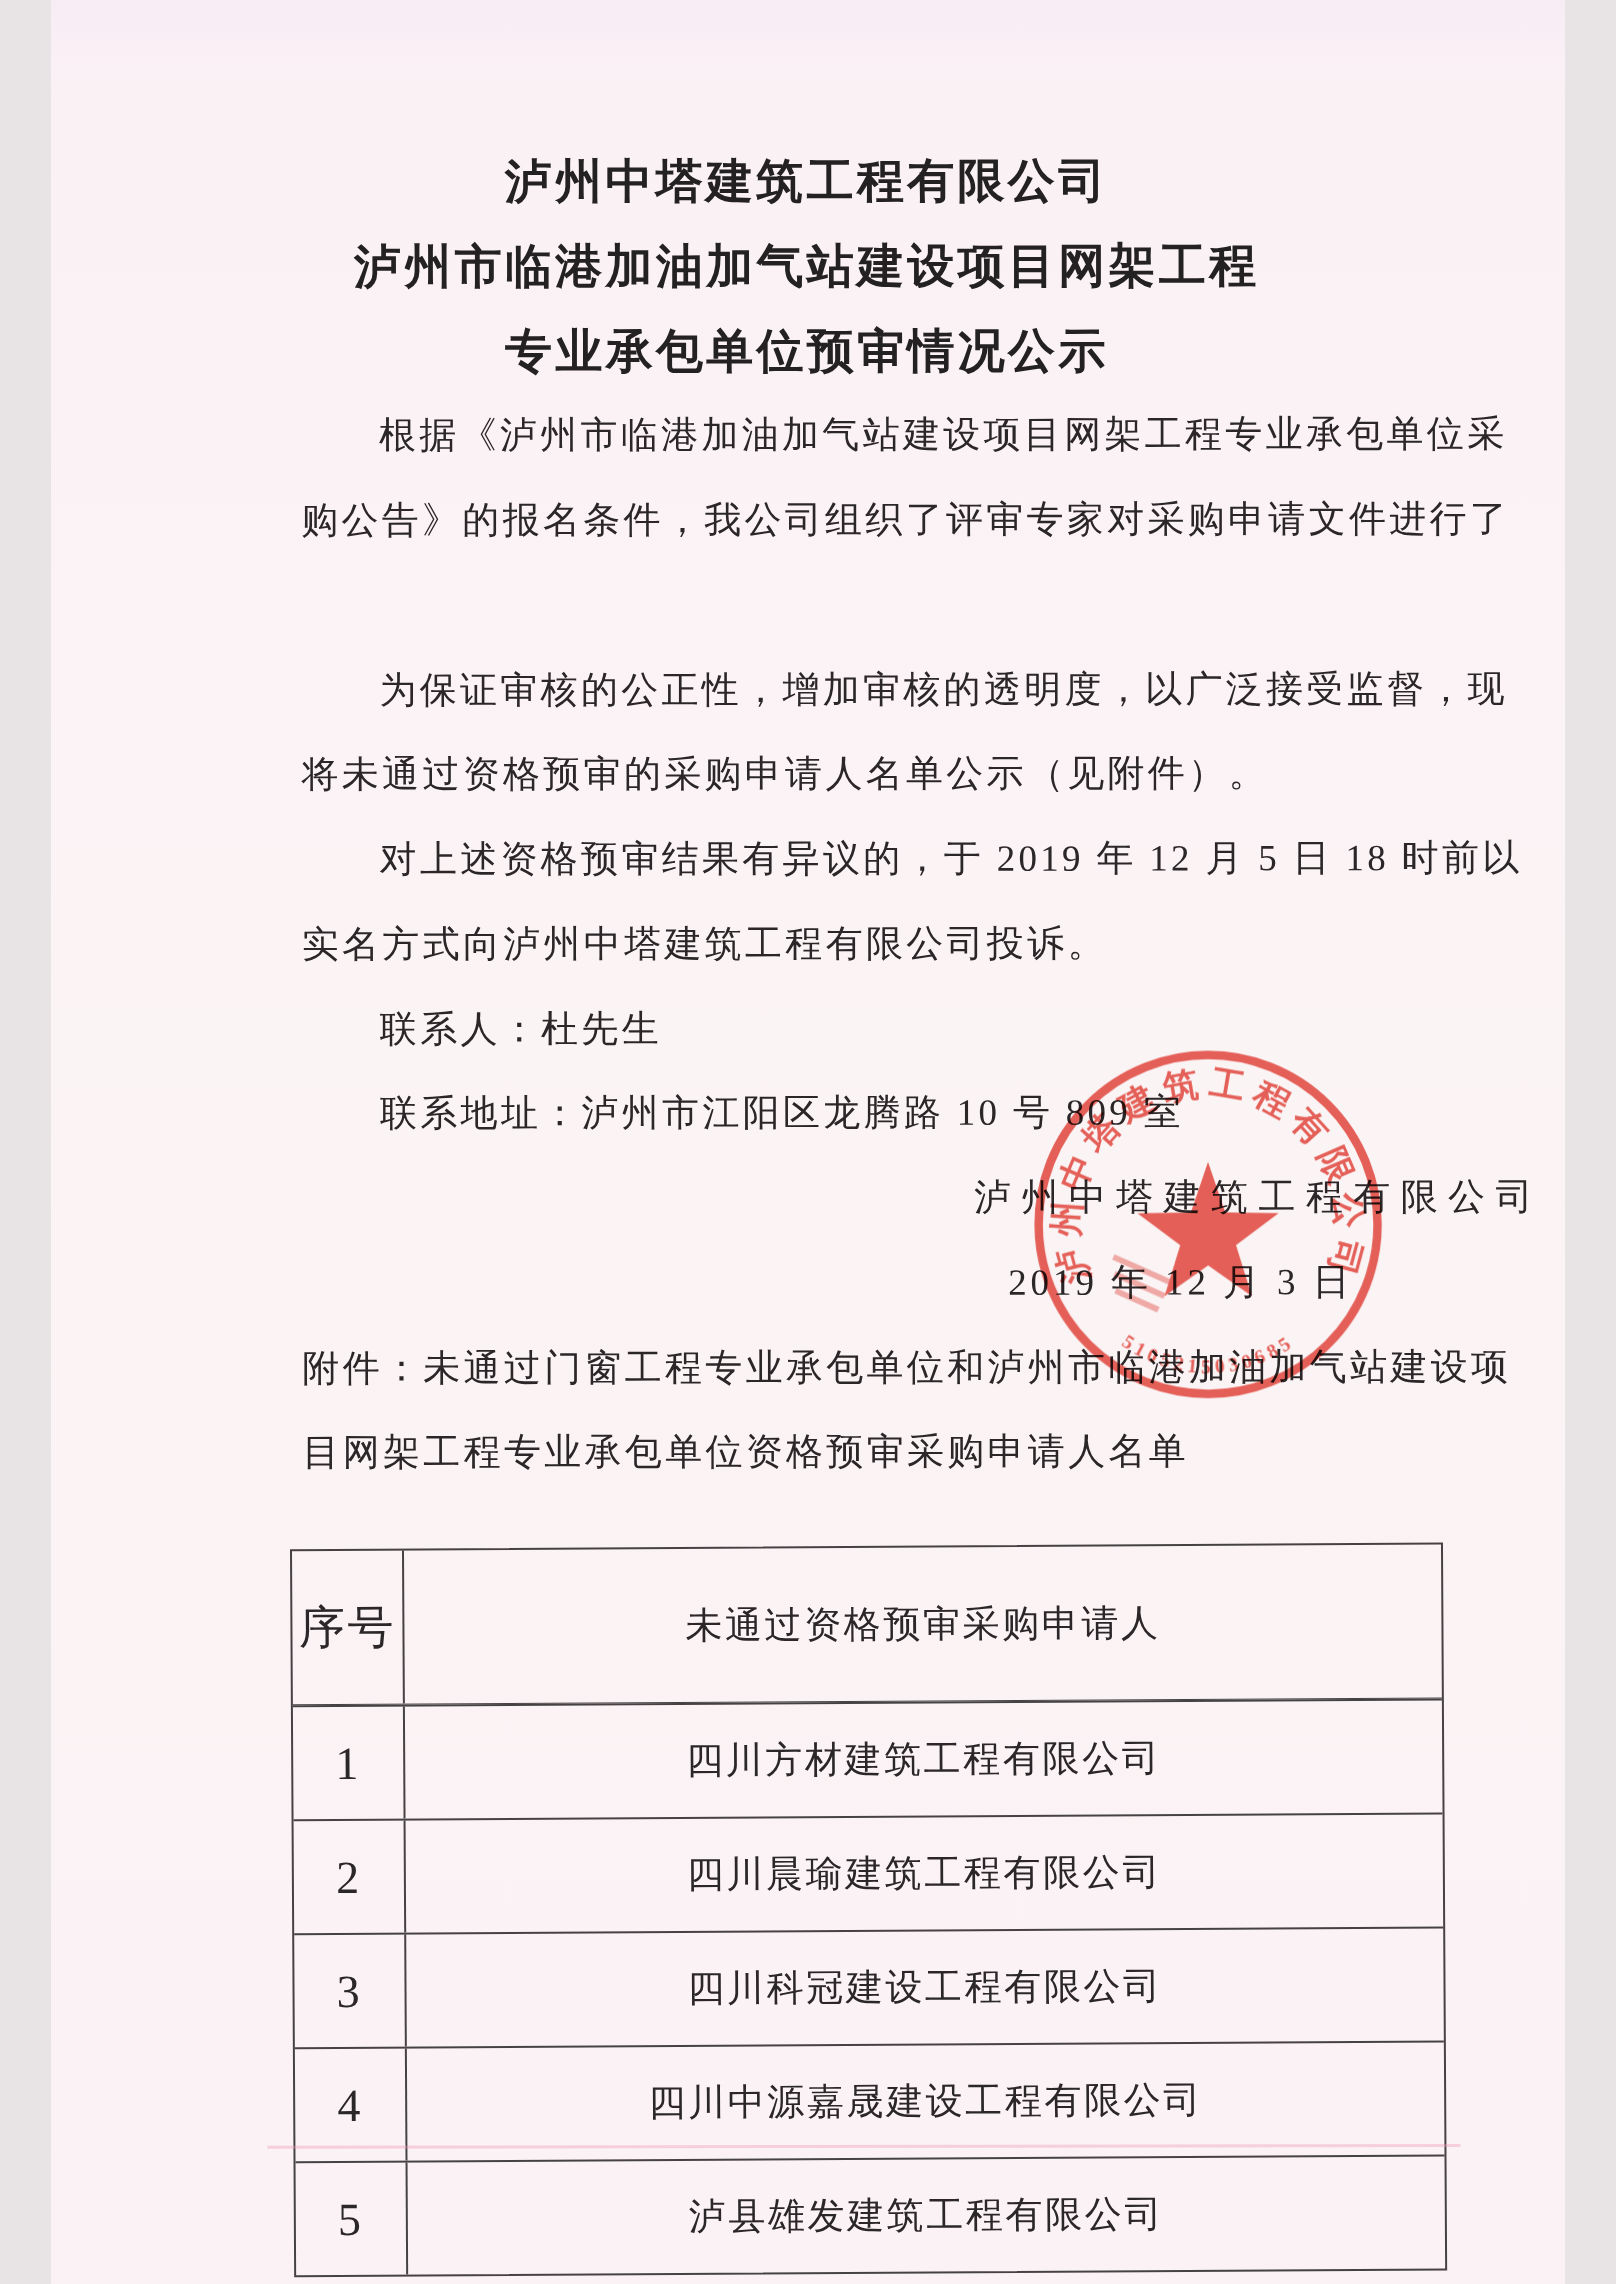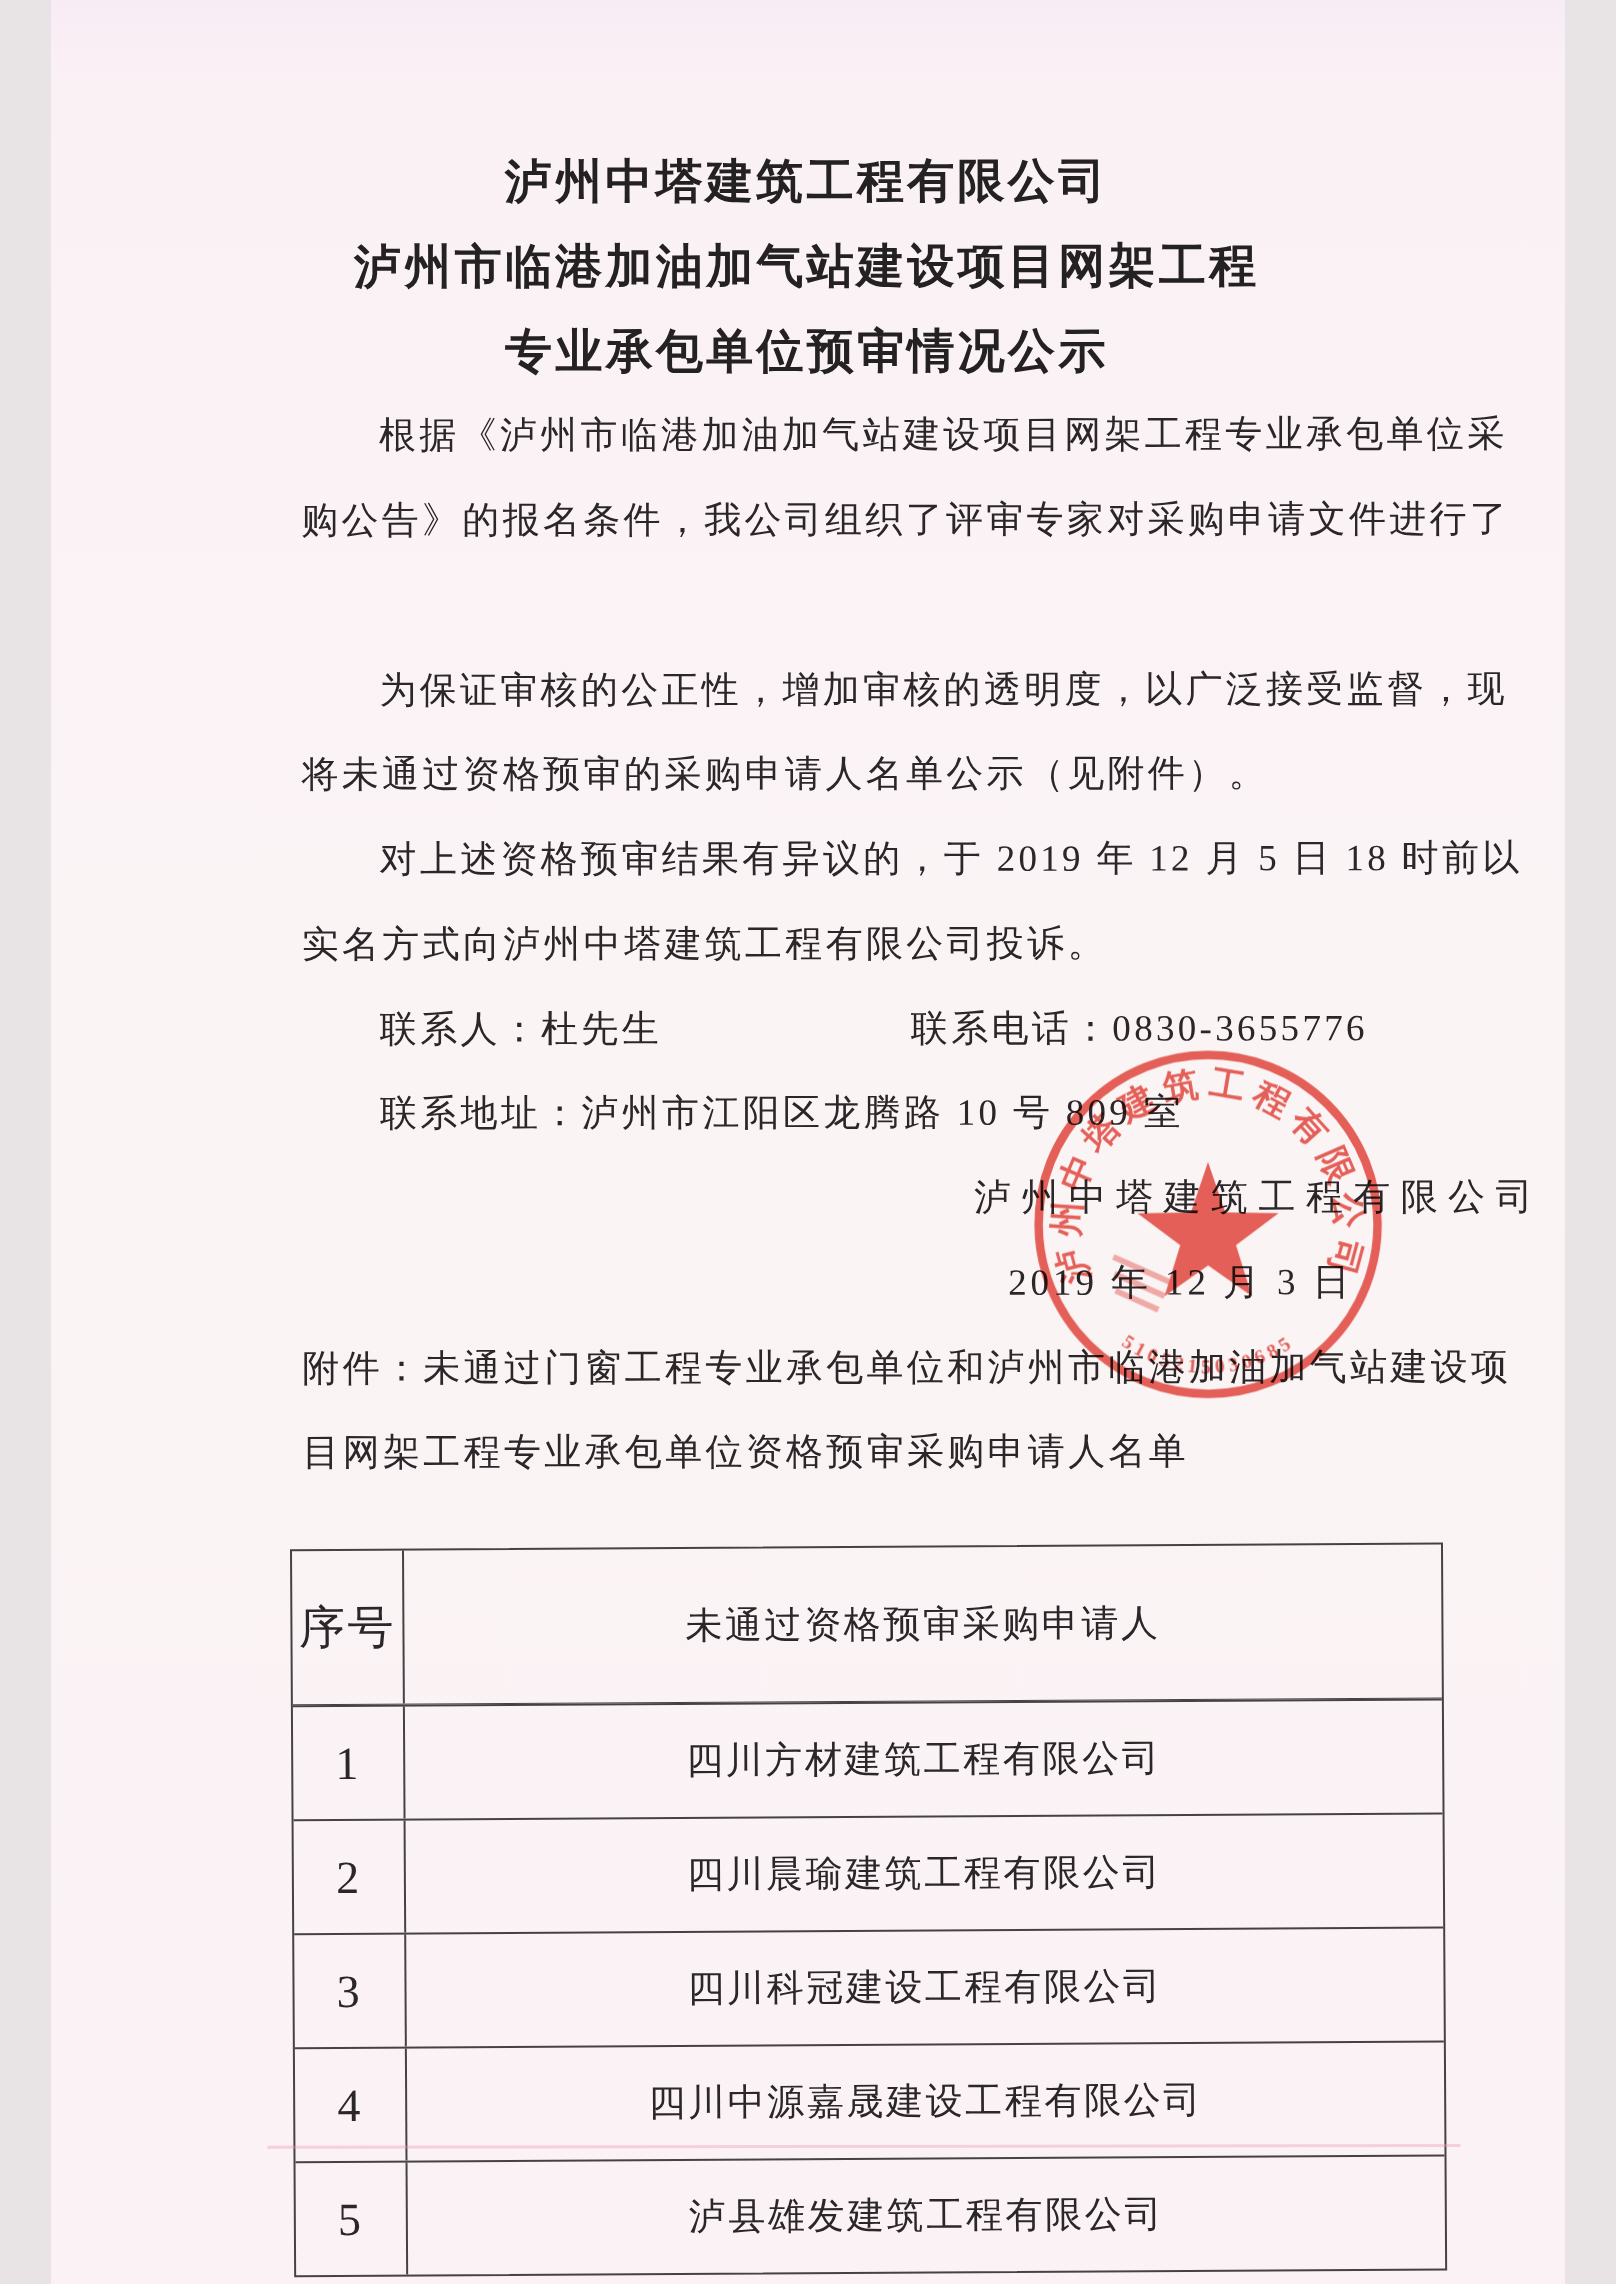--- a/index.html
+++ b/index.html
@@ -91,21 +91,20 @@
     <div class="line" id="p1l1">根据《泸州市临港加油加气站建设项目网架工程专业承包单位采</div>
     <div class="line" id="p1l2">购公告》的报名条件，我公司组织了评审专家对采购申请文件进行了</div>
 
     <div class="line" id="p2l1">为保证审核的公正性，增加审核的透明度，以广泛接受监督，现</div>
     <div class="line" id="p2l2">将未通过资格预审的采购申请人名单公示（见附件）。</div>
 
     <div class="line" id="p3l1">对上述资格预审结果有异议的，于 2019 年 12 月 5 日 18 时前以</div>
     <div class="line" id="p3l2">实名方式向泸州中塔建筑工程有限公司投诉。</div>
 
     <div class="line" id="c1a">联系人：杜先生</div>
-    <div class="line" id="c1b">联系电话：0830-3655776</div>
     <div class="line" id="c2">联系地址：泸州市江阳区龙腾路 10 号 809 室</div>
 
     <div class="line" id="sig">泸州中塔建筑工程有限公司</div>
     <div class="line" id="date">2019 年 12 月 3 日</div>
 
     <div class="line" id="att1">附件：未通过门窗工程专业承包单位和泸州市临港加油加气站建设项</div>
     <div class="line" id="att2">目网架工程专业承包单位资格预审采购申请人名单</div>
 
     <div class="doc-table">
       <div class="trow header">

